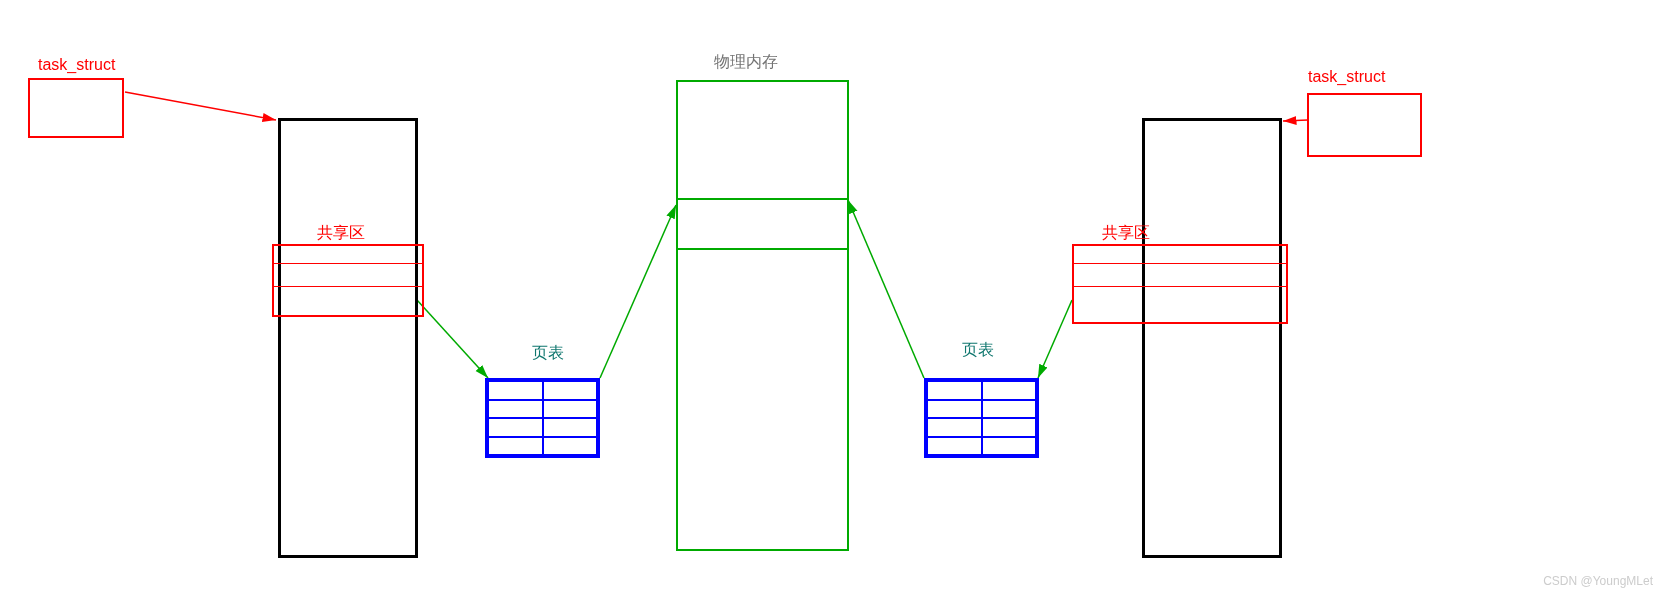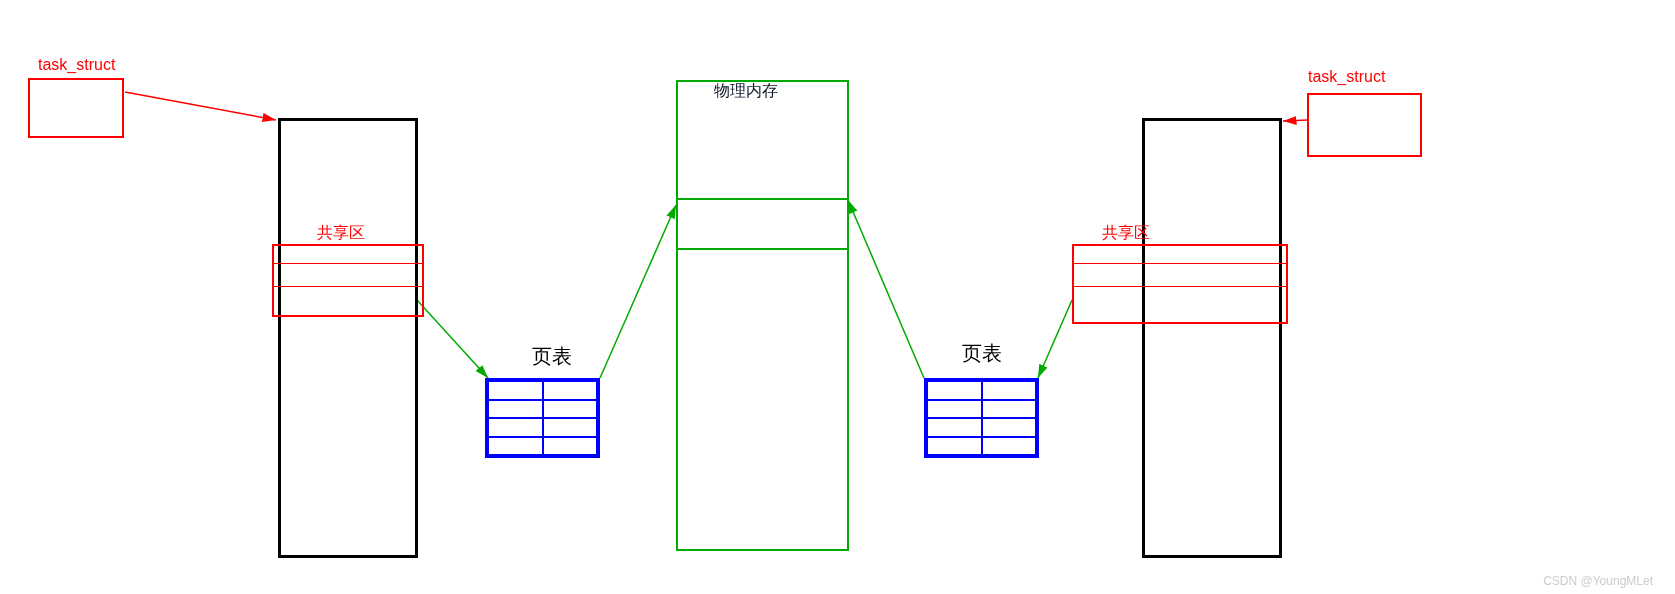--- a/index.html
+++ b/index.html
@@ -8,22 +8,22 @@
       height: 594px;
       position: relative;
       background: white;
       font-family: Arial, sans-serif;
     }
     .abs { position: absolute; }
     .red-box { border: 2px solid #ff0000; }
     .black-box { border: 3px solid #000000; }
     .green-box { border: 2px solid #00aa00; }
     .red-text { color: #ff0000; font-size: 16px; }
-    .blue-text { color: #000000; font-size: 20px; }
-    .green-text { color: #0f172a; font-size: 16px; margin-top: 29px; }
+    .blue-text { color: #0f766e; font-size: 16px; }
+    .green-text { color: #737373; font-size: 16px; }
     .thin-red { border-top: 1px solid #ff0000; }
     .watermark { color: #cccccc; font-size: 12px; }
     svg.arrows { position: absolute; top: 0; left: 0; width: 1675px; height: 594px; pointer-events: none; }
     
     
     .page-table {
       display: grid;
       grid-template-columns: 1fr 1fr;
       grid-template-rows: repeat(4, 1fr);
       border: 3px solid #0000ff;

